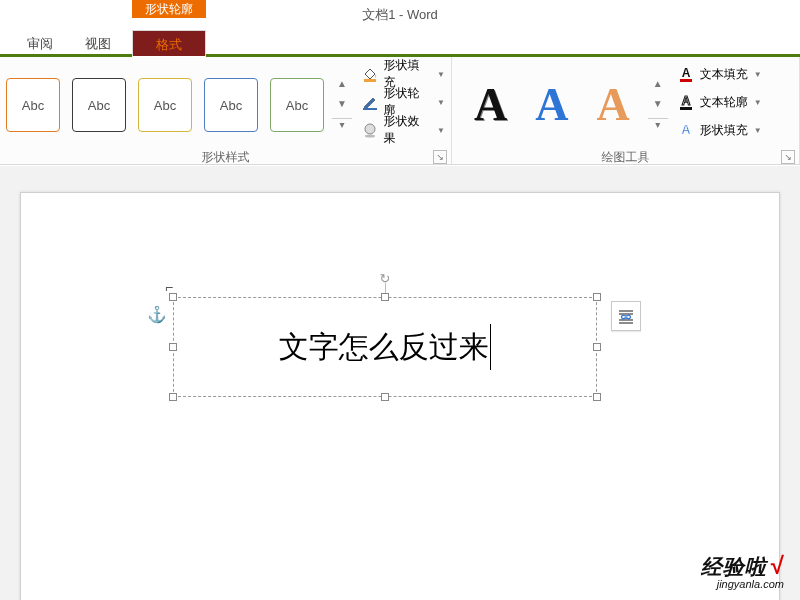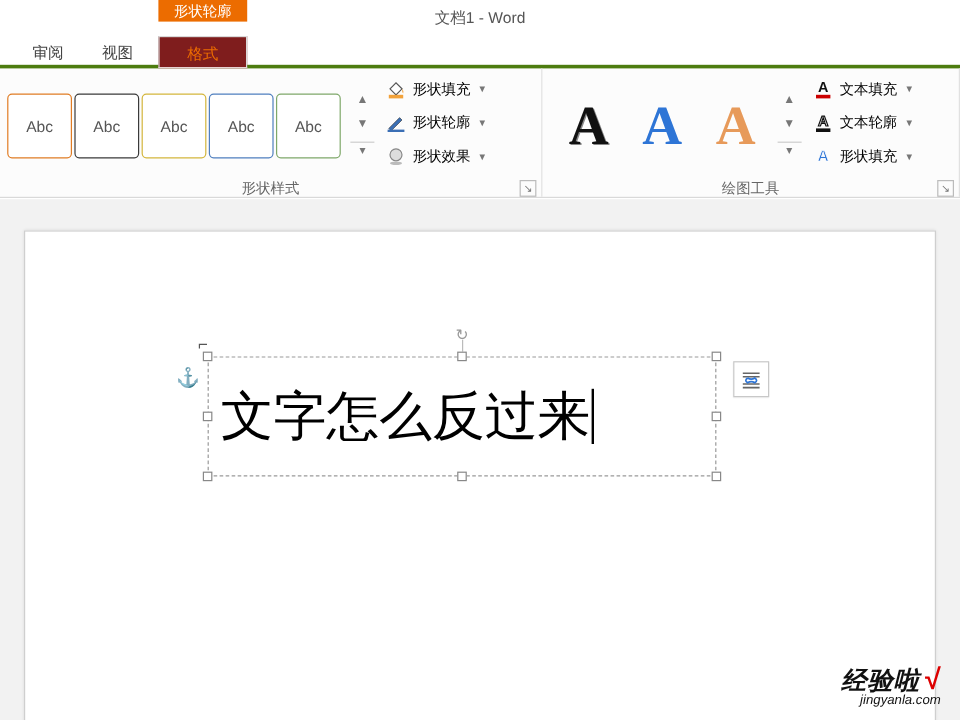--- a/index.html
+++ b/index.html
@@ -52,21 +52,21 @@
     font-size: 12px; color: #666; position: relative;
   }
   .launcher {
     position: absolute; right: 4px; bottom: 3px;
     width: 14px; height: 14px; border: 1px solid #bbb;
     font-size: 9px; text-align: center; line-height: 12px; color: #777;
   }
   .launcher::after { content: '↘'; }
 
   
-  .shape-gallery { display: flex; gap: 2px; padding: 6px 8px 0 6px; }
+  .shape-gallery { display: flex; gap: 12px; padding: 6px 8px 0 6px; }
   .shape-box {
     width: 54px; height: 54px; border: 1.5px solid; border-radius: 4px;
     display: flex; align-items: center; justify-content: center;
     font-size: 13px; color: #555; background: #fff;
   }
   .gallery-more {
     width: 20px; align-self: stretch; margin: 6px 2px 0 0;
     display: flex; flex-direction: column; justify-content: center; gap: 6px;
   }
   .mini-btn { height: 14px; font-size: 10px; text-align: center; color: #777; }
@@ -114,21 +114,21 @@
     position: absolute; top: -28px; left: 50%; margin-left: -9px;
     width: 18px; height: 18px; border-radius: 50%;
     display: flex; align-items: center; justify-content: center;
     font-size: 13px; color: #999;
   }
   .rot-line { position: absolute; top: -14px; left: 50%; width: 1px; height: 14px; background: #bbb; }
   .anchor-icon { position: absolute; left: -26px; top: 8px; color: #2b5797; font-size: 16px; }
   .textbox-content {
     position: absolute; inset: 1px; display: flex; align-items: center;
     padding: 0 10px; font-family: "SimSun", "宋体", serif;
-    font-size: 44px; color: #000;
+    font-size: 30px; color: #000; justify-content: center;
   }
   .cursor-line { display:inline-block; width: 1.5px; height: 46px; background: #000; vertical-align: middle; margin-left: 1px; }
   .ruler-tab { position: absolute; left: -8px; top: -18px; font-size: 14px; color: #555; }
   .layout-btn {
     position: absolute; right: -44px; top: 4px;
     width: 30px; height: 30px; border: 1px solid #c8c8c8; background: #fff;
     display: flex; align-items: center; justify-content: center;
     box-shadow: 0 1px 1px rgba(0,0,0,0.08);
   }
   

